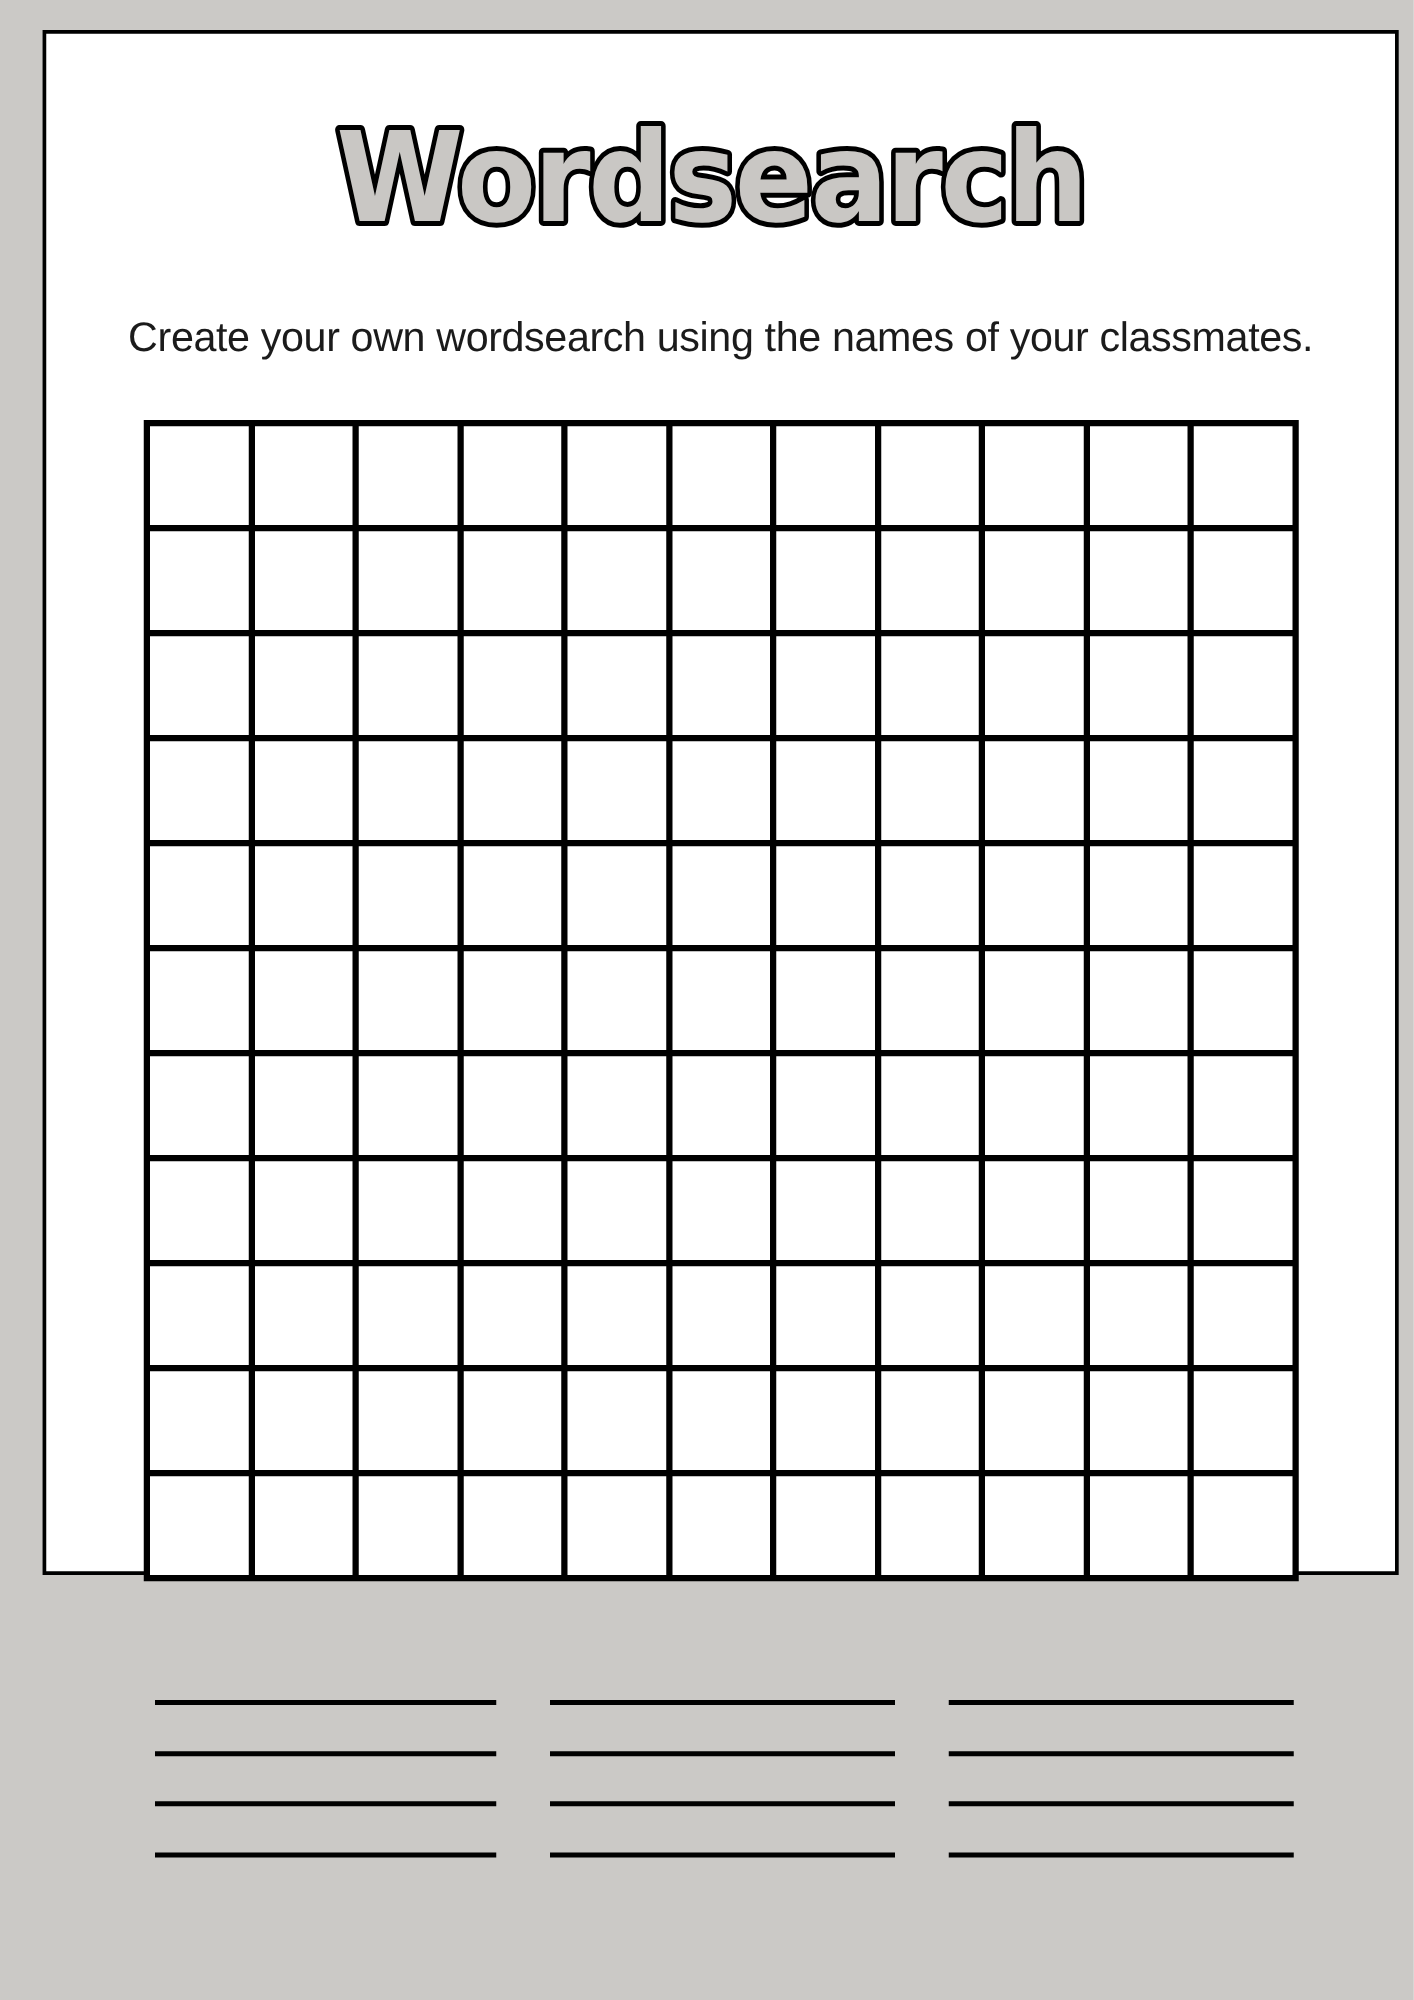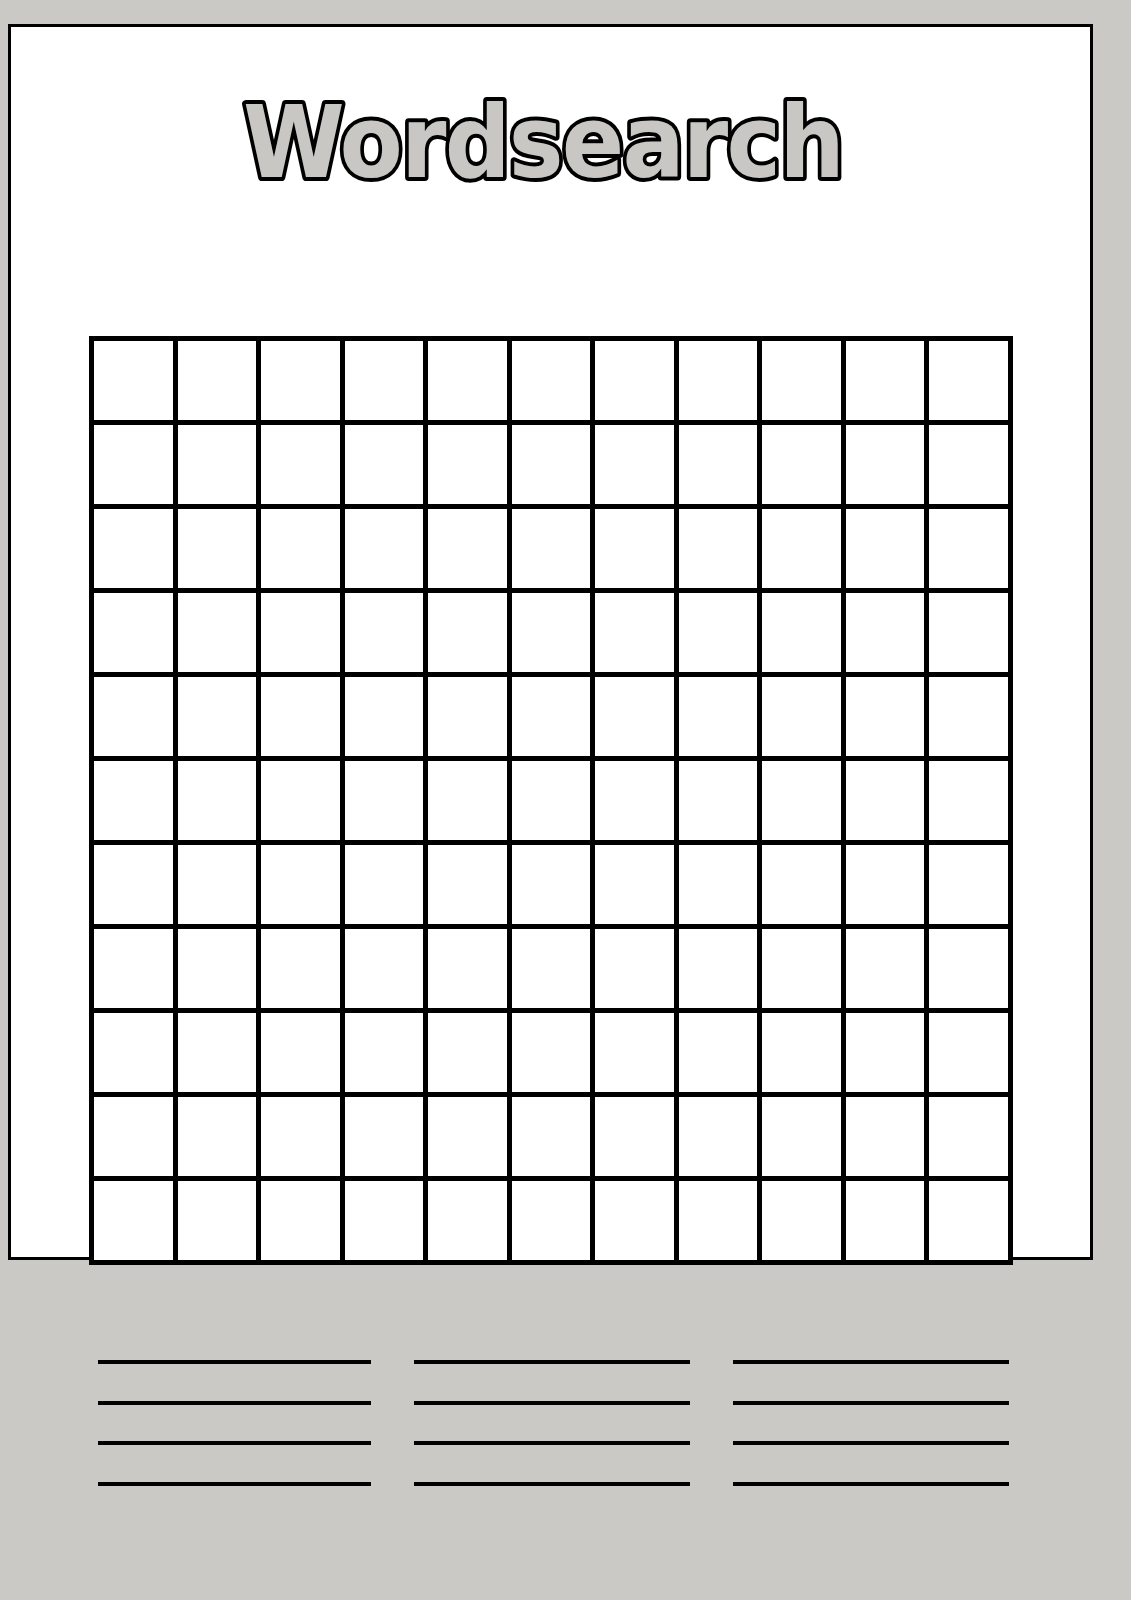--- a/index.html
+++ b/index.html
@@ -11,21 +11,21 @@
   *{margin:0;padding:0;box-sizing:border-box;}
   html,body{width:1131px;height:1600px;}
   body{
     background:var(--bg);
     font-family:"Liberation Sans", sans-serif;
     position:relative;
     overflow:hidden;
   }
   .paper{
     position:absolute;
-    left:8px; top:24px;
+    left:34px; top:24px;
     width:1085px; height:1236px;
     background:var(--paper);
     border:3px solid var(--ink);
   }
   .paper-inner{
     position:relative;
     width:1079px; height:1542px;
   }
   .title-svg{
     position:absolute;
@@ -88,20 +88,21 @@
 </head>
 <body>
 
 <div class="paper">
   <div class="paper-inner">
 
     <svg class="title-svg">
       <text x="532" y="150" text-anchor="middle" textLength="600" lengthAdjust="spacingAndGlyphs" class="bubble-text">Wordsearch</text>
     </svg>
 
+    <div class="instructions">Create your own wordsearch using the names of your classmates.</div>
 
     <div class="grid" style="grid-template-columns: repeat(11, 1fr); grid-template-rows: repeat(11, 1fr);">
         <div class="cell"></div>
         <div class="cell"></div>
         <div class="cell"></div>
         <div class="cell"></div>
         <div class="cell"></div>
         <div class="cell"></div>
         <div class="cell"></div>
         <div class="cell"></div>

